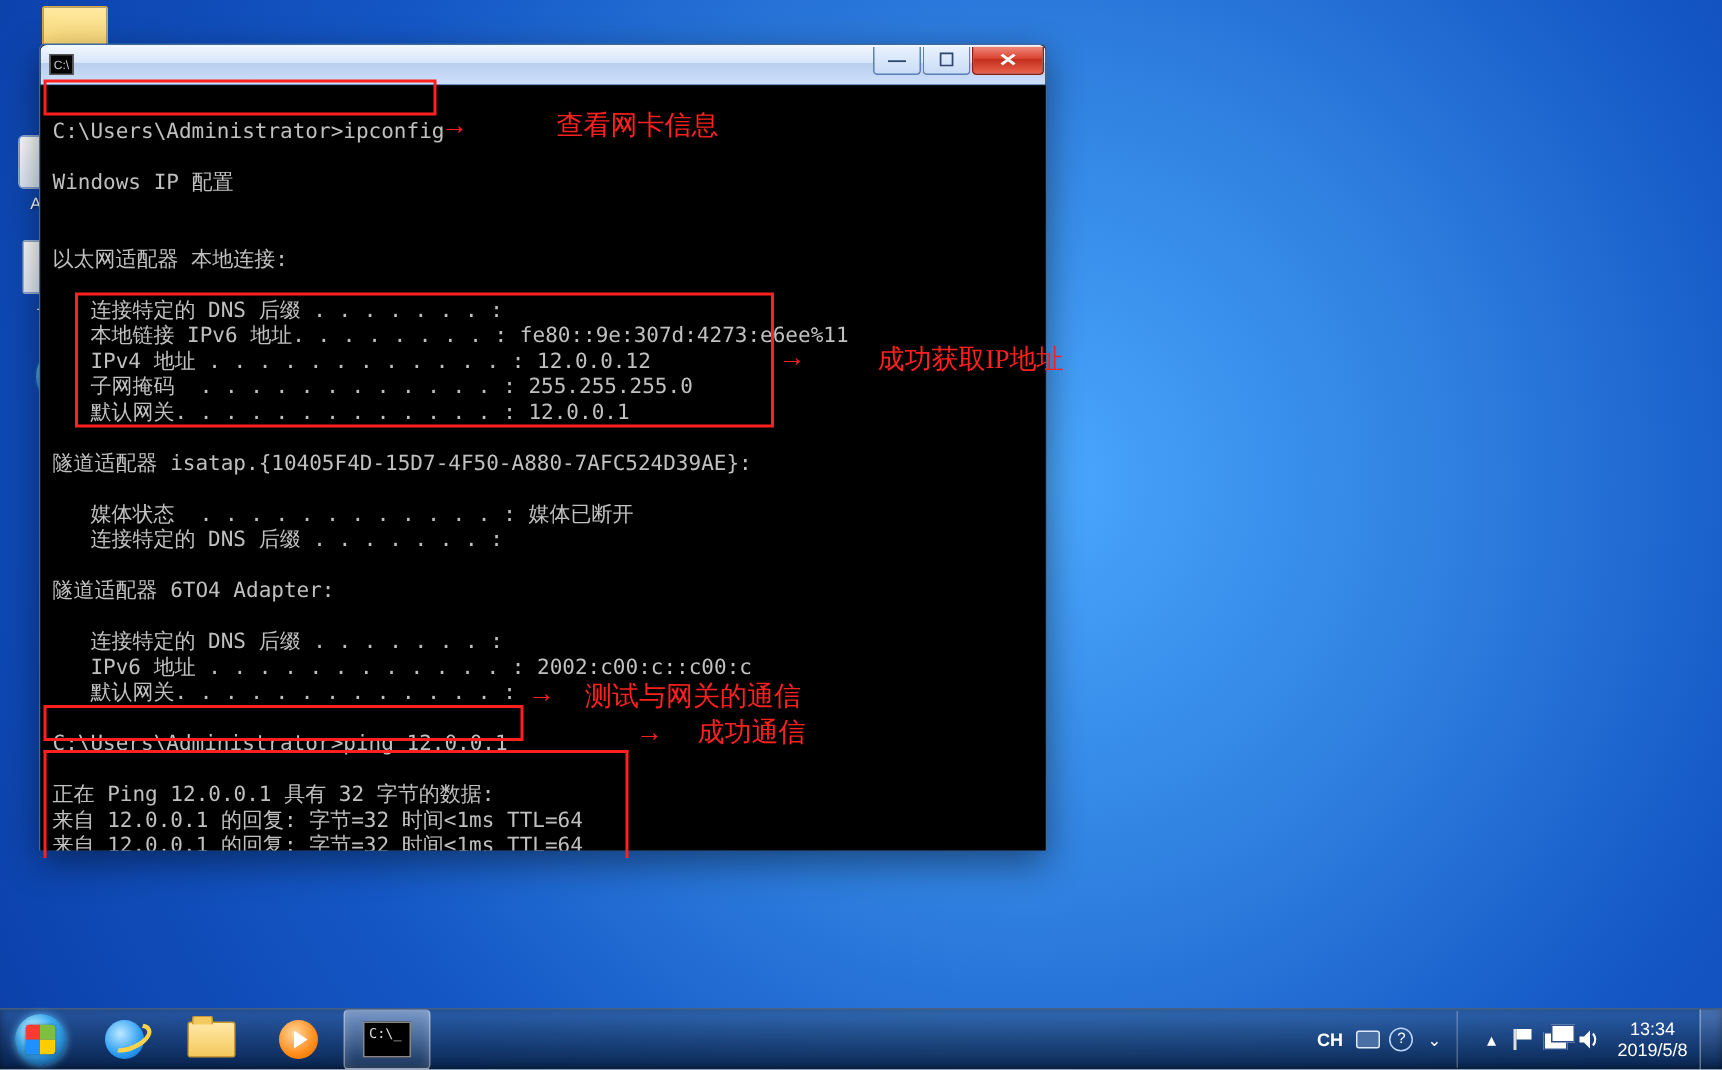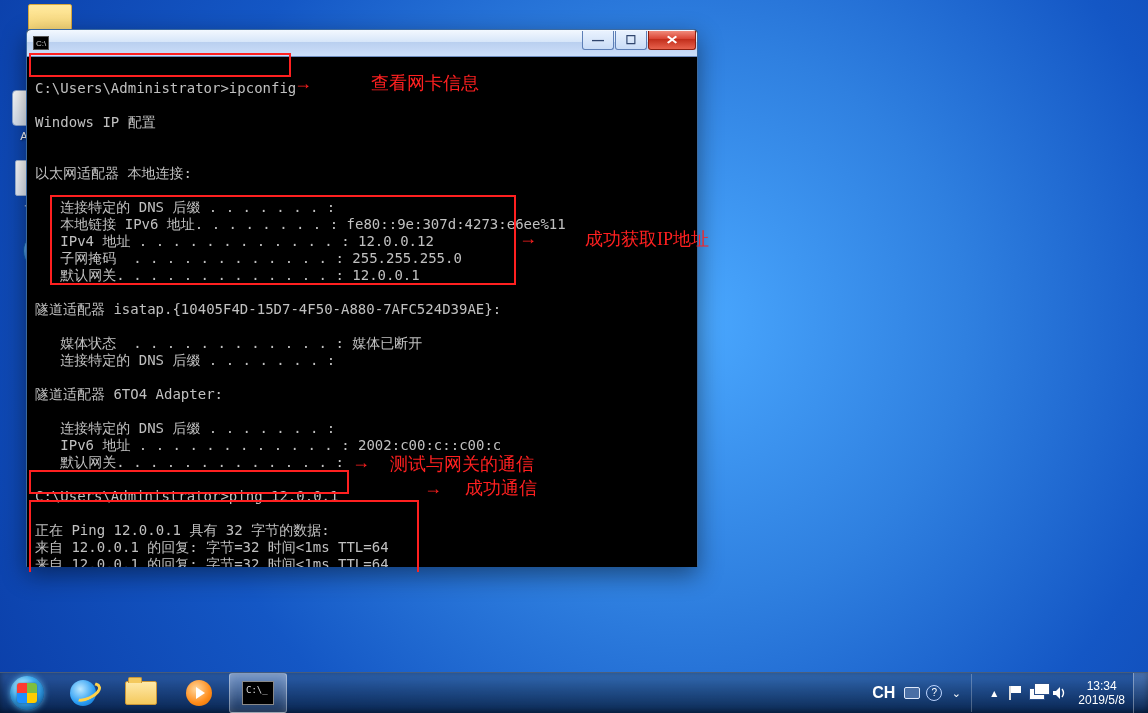--- a/index.html
+++ b/index.html
@@ -140,21 +140,21 @@
   
   .ico-cmd{width:30px;height:22px;background:#000;border:1px solid #888;position:relative;}
   .ico-cmd::before{content:"C:\\_";position:absolute;top:3px;left:3px;font-size:9px;color:#ddd;font-family:Consolas,monospace;}
 
   
   #systray{
     margin-left:auto;display:flex;align-items:center;height:100%;
     color:#fff;font-size:11px;
   }
   #systray .tray-sep{width:8px;height:38px;border-left:1px solid rgba(255,255,255,0.25);margin:0 4px;}
-  #systray .lang{font-size:16px;margin:0 6px;font-weight:bold;}
+  #systray .lang{font-size:12px;margin:0 6px;font-weight:bold;}
   #systray .tray-icon{width:16px;height:16px;margin:0 3px;display:inline-flex;align-items:center;justify-content:center;font-size:13px;}
   #systray .chev{width:14px;text-align:center;font-size:12px;margin:0 3px;}
   #systray .clock{text-align:center;line-height:14px;font-size:12px;margin:0 8px;}
   #systray .showdesk{width:14px;height:40px;border-left:1px solid rgba(255,255,255,0.35);background:linear-gradient(rgba(255,255,255,0.15),rgba(255,255,255,0));}
   .ico-net{width:16px;height:14px;position:relative;}
   .ico-net::before{content:"";position:absolute;bottom:0;left:0;width:14px;height:10px;background:#fff;border:1px solid #2a4f8a;}
   .ico-net::after{content:"";position:absolute;bottom:5px;left:5px;width:14px;height:10px;background:#fff;border:1px solid #2a4f8a;}
   .ico-vol{display:inline-block;}
   .ico-vol svg{display:block;}
   .ico-flag{position:relative;width:16px;height:16px;}

